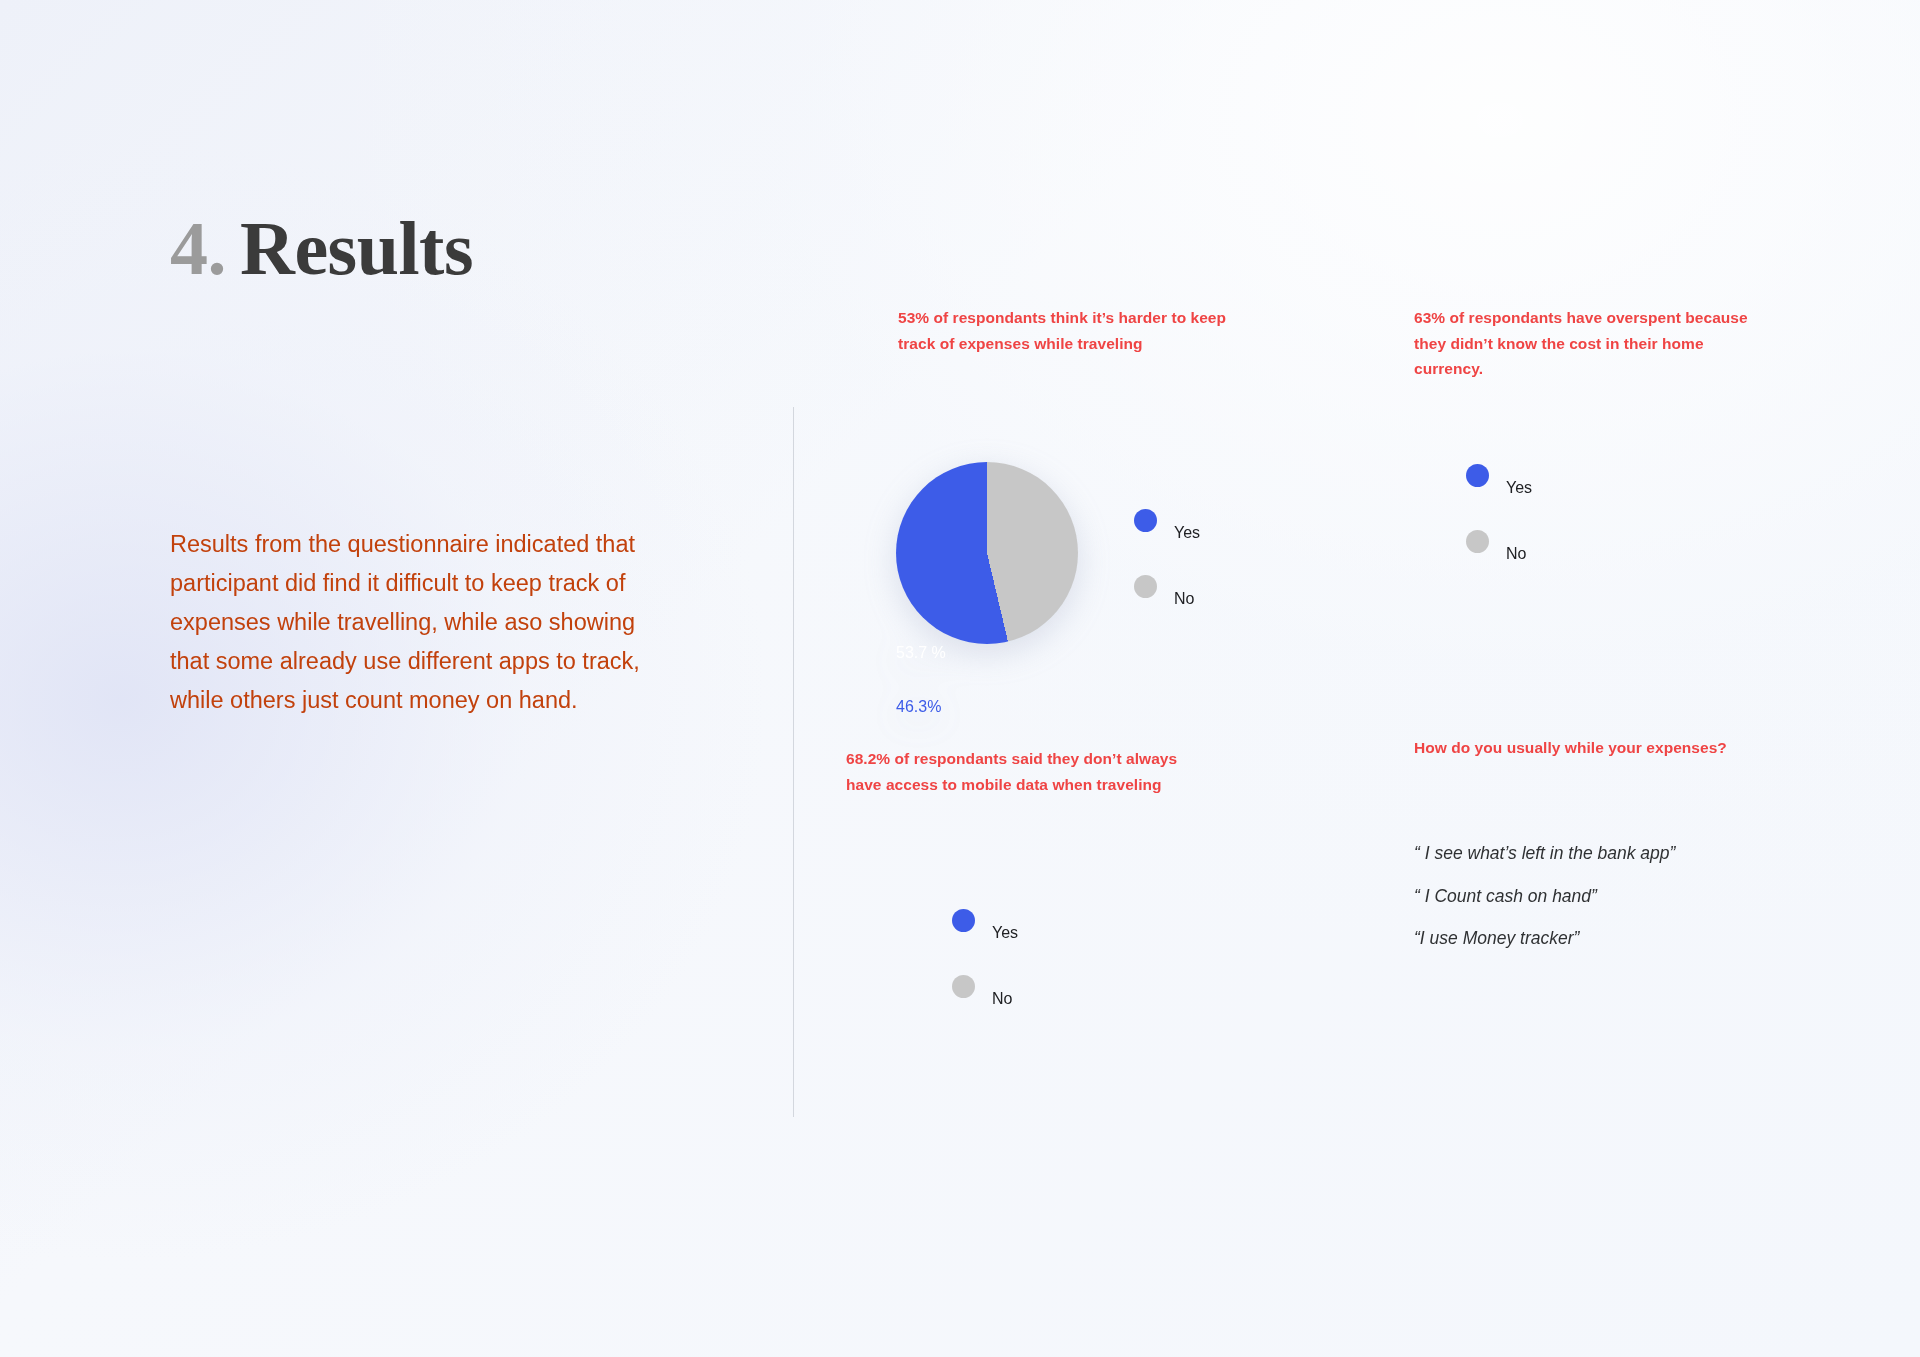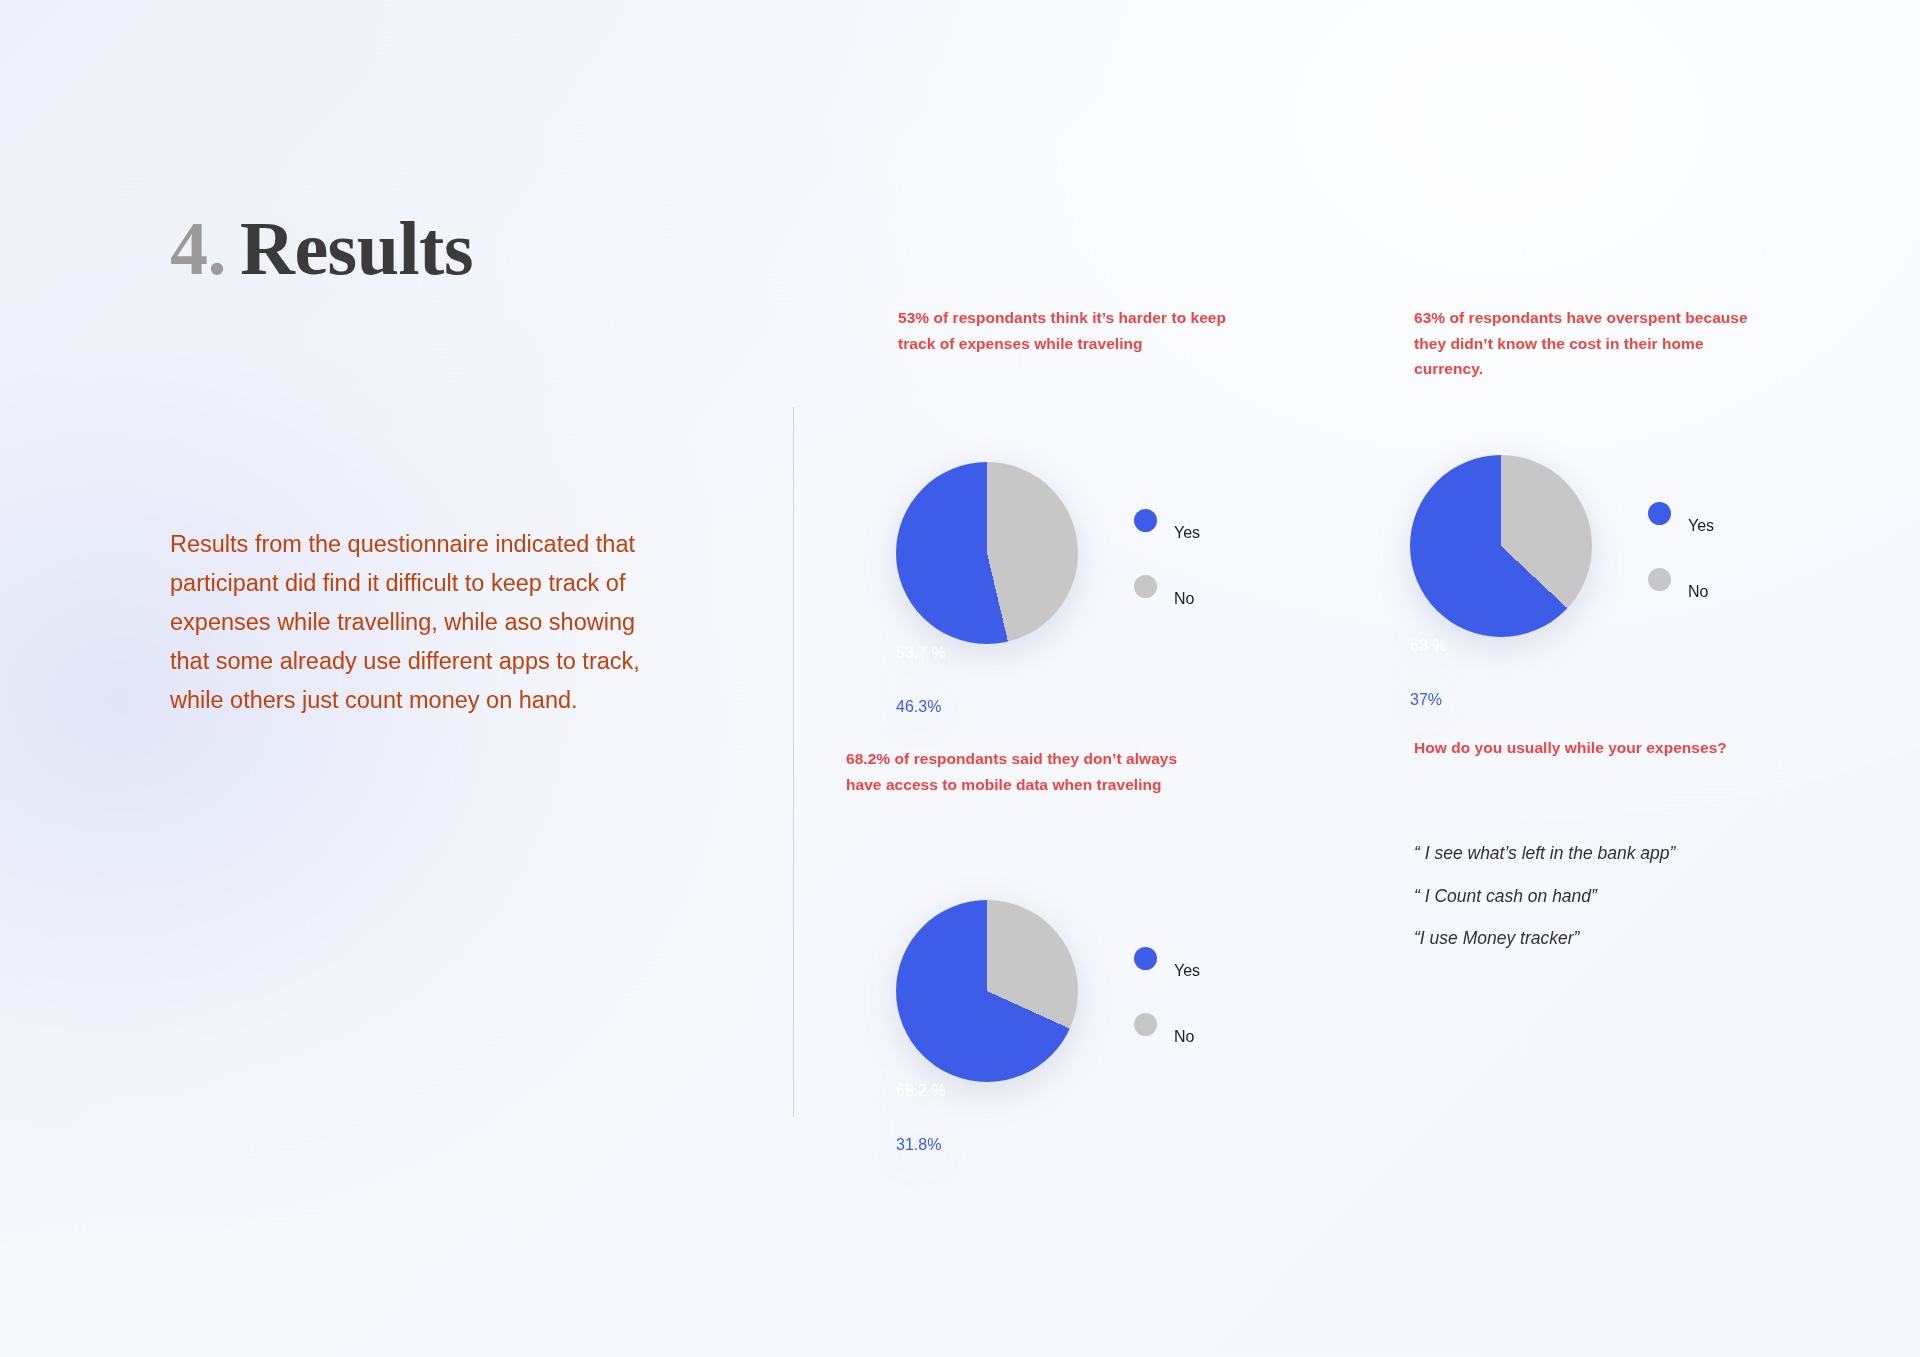--- a/index.html
+++ b/index.html
@@ -115,43 +115,33 @@
       <span class="legend-label">Yes</span>
     </div>
     <div class="legend-item">
       <span class="legend-dot" style="background: rgb(199, 199, 199);"></span>
       <span class="legend-label">No</span>
     </div>
   </div>
 </div>
 
 <div class="chart-row chart-b">
-  <div class="pie-wrap">
-    <div class="pie" style="background: conic-gradient(rgb(199, 199, 199) 0deg, rgb(199, 199, 199) 133.2deg, rgb(61, 92, 232) 133.2deg, rgb(61, 92, 232) 360deg);"></div>
-    <div class="slice-label lbl-blue" style="left: 44.2312px; top: 111.239px;">63 %</div>
-    <div class="slice-label lbl-gray" style="left: 137.769px; top: 70.7613px;">37%</div>
-  </div>
   <div class="legend">
     <div class="legend-item">
       <span class="legend-dot" style="background: rgb(61, 92, 232);"></span>
       <span class="legend-label">Yes</span>
     </div>
     <div class="legend-item">
       <span class="legend-dot" style="background: rgb(199, 199, 199);"></span>
       <span class="legend-label">No</span>
     </div>
   </div>
 </div>
 
 <div class="chart-row chart-c">
-  <div class="pie-wrap">
-    <div class="pie" style="background: conic-gradient(rgb(199, 199, 199) 0deg, rgb(199, 199, 199) 114.48deg, rgb(61, 92, 232) 114.48deg, rgb(61, 92, 232) 360deg);"></div>
-    <div class="slice-label lbl-blue" style="left: 48.1455px; top: 118.576px;">68.2 %</div>
-    <div class="slice-label lbl-gray" style="left: 133.855px; top: 63.4245px;">31.8%</div>
-  </div>
   <div class="legend">
     <div class="legend-item">
       <span class="legend-dot" style="background: rgb(61, 92, 232);"></span>
       <span class="legend-label">Yes</span>
     </div>
     <div class="legend-item">
       <span class="legend-dot" style="background: rgb(199, 199, 199);"></span>
       <span class="legend-label">No</span>
     </div>
   </div>

